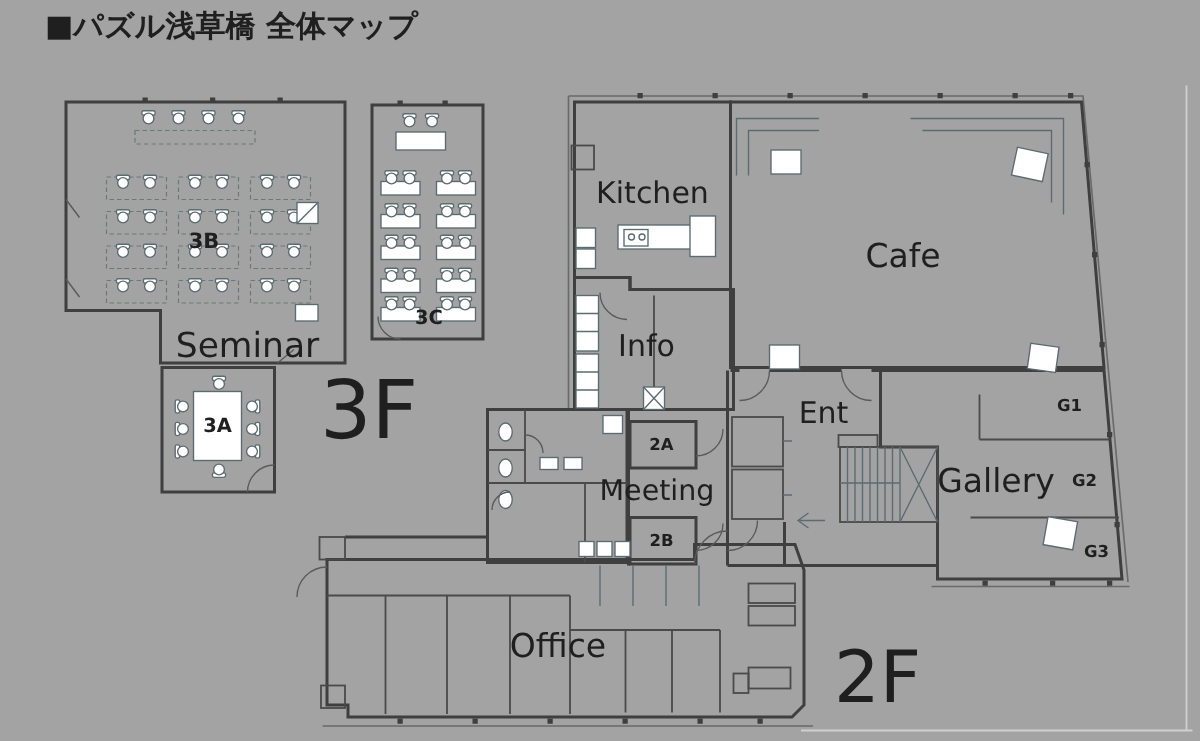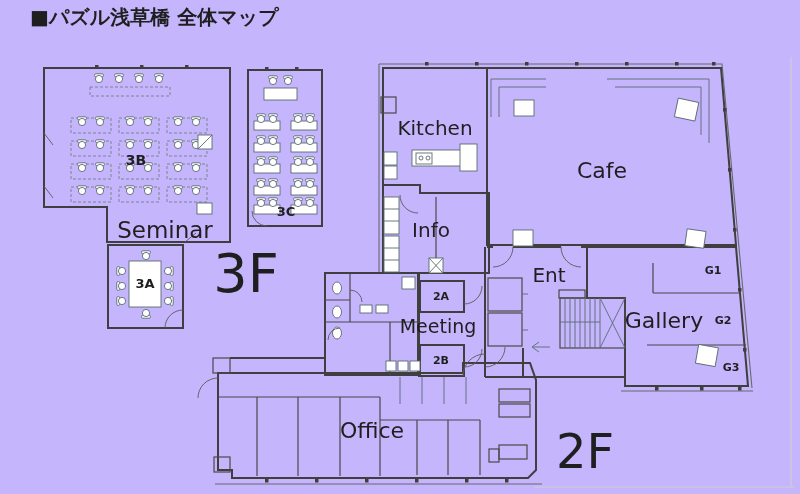--- a/index.html
+++ b/index.html
@@ -1,16 +1,16 @@
 <!DOCTYPE html>
 <html><head>
 <meta charset="utf-8">
 <style>
   html,body{margin:0;padding:0;background:#fff;}
-  .page{position:relative;width:800px;height:494px;background:#c4b5fd;overflow:hidden;}
+  .page{position:relative;width:800px;height:494px;background:#a3a3a3;overflow:hidden;}
   svg{display:block;}
   .wall{fill:none;stroke:#3f3f3f;stroke-width:2;stroke-linejoin:miter;}
   .wall1{fill:none;stroke:#4a4a4a;stroke-width:1.2;}
   .outer{fill:none;stroke:#6a6a6a;stroke-width:1.1;}
   .furn{fill:#ffffff;stroke:#5b6b70;stroke-width:0.9;}
   .fline{fill:none;stroke:#5b6b70;stroke-width:0.9;}
   .dashed{fill:none;stroke:#6a7a7a;stroke-width:0.8;stroke-dasharray:3 2;}
   .door{fill:none;stroke:#5a5a5a;stroke-width:0.9;}
   .tick{fill:#3f3f3f;}
   .lbl{font-family:"DejaVu Sans","Liberation Sans",sans-serif;fill:#1f1f1f;}

